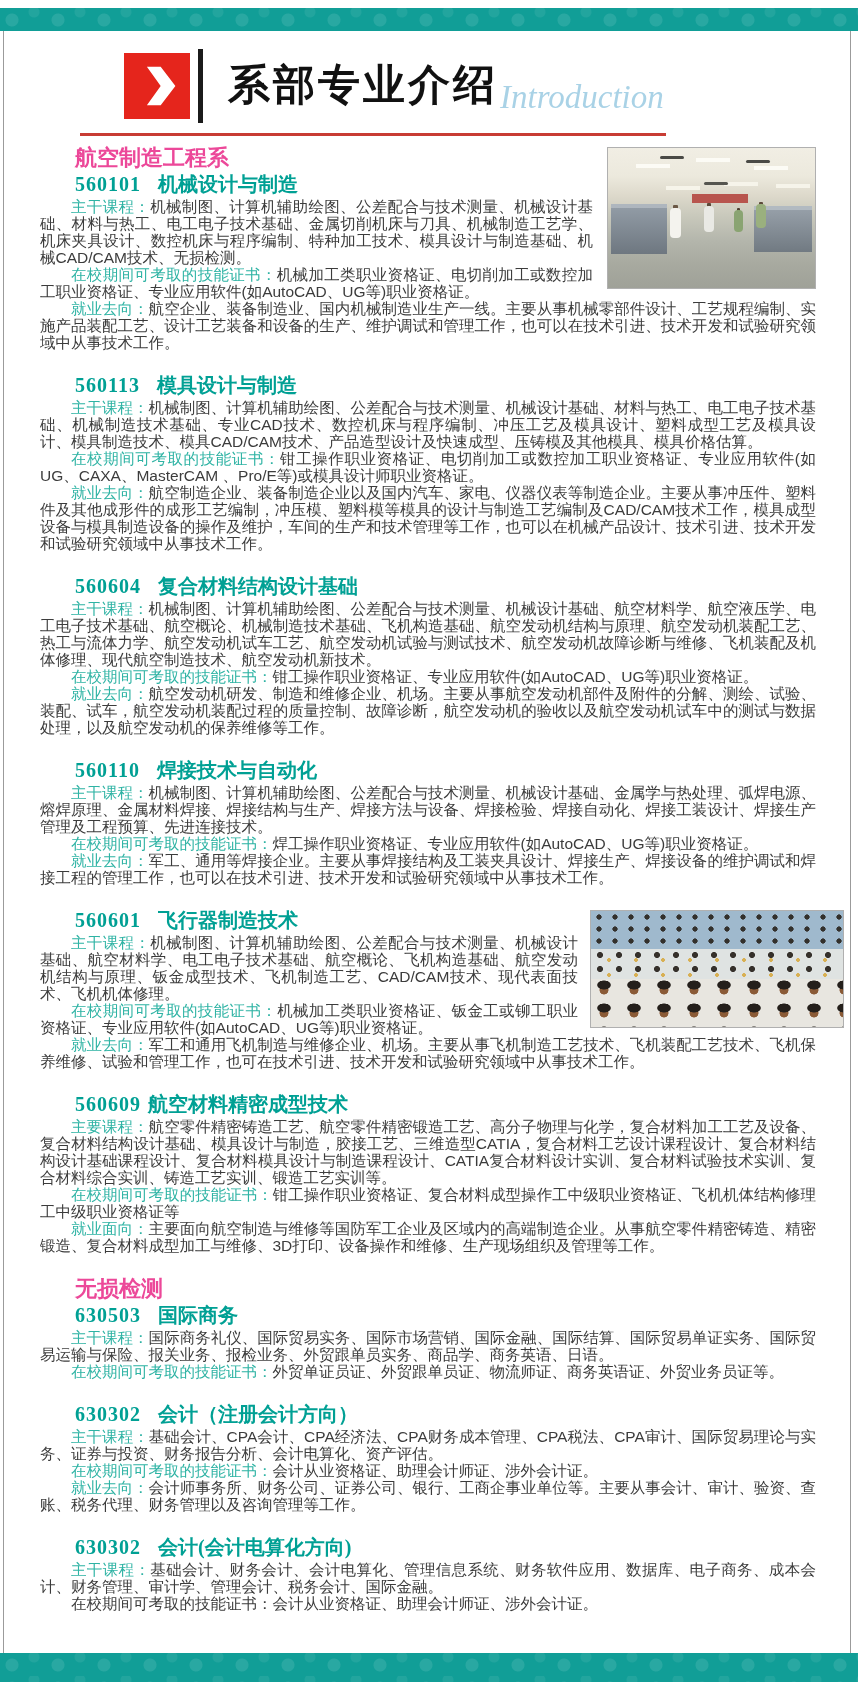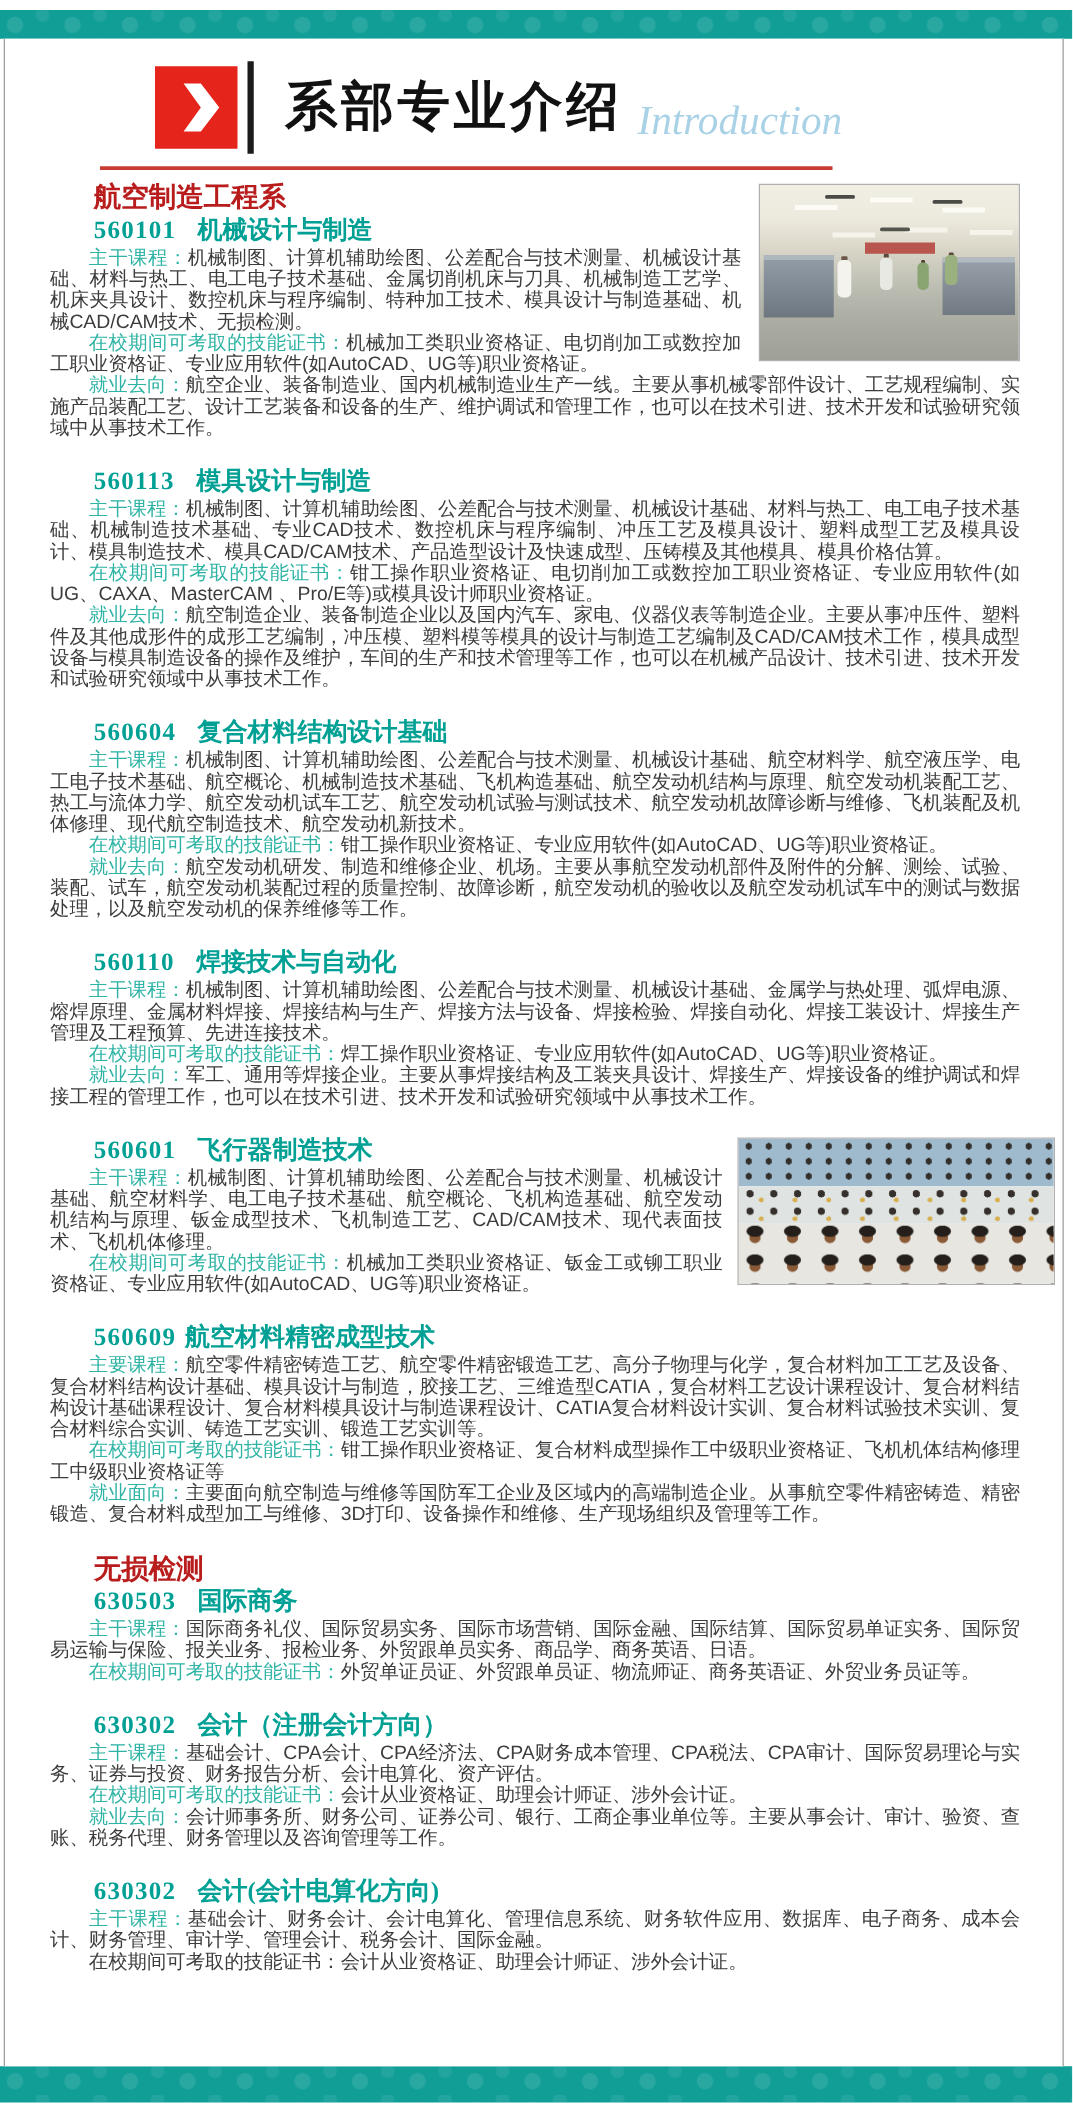--- a/index.html
+++ b/index.html
@@ -18,27 +18,27 @@
            border-left:1px solid #9b9b9b;border-right:1px solid #9b9b9b;
            padding:0 34px 0 36px;box-sizing:border-box;}
   
   .header{position:relative;height:94px;margin-top:14px;}
   .logo-square{position:absolute;left:84px;top:8px;width:66px;height:66px;background:#e5251c;}
   .chevron-shape{position:absolute;left:10px;top:9px;width:46px;height:48px;background:#ffffff;
                  clip-path:polygon(28% 10%, 58% 10%, 90% 50%, 58% 90%, 28% 90%, 58% 50%);}
   .logo-bar{position:absolute;left:158px;top:4px;width:5px;height:74px;background:#1b1b1b;}
   .page-title{position:absolute;left:188px;top:8px;font-size:42px;line-height:64px;
               font-weight:bold;letter-spacing:3px;color:#111;white-space:nowrap;}
-  .page-subtitle{position:absolute;left:470px;top:30px;font-size:33px;line-height:44px;
+  .page-subtitle{position:absolute;left:460px;top:30px;font-size:33px;line-height:44px;
                  font-family:"Liberation Serif",serif;font-style:italic;color:#a9d2e6;white-space:nowrap;}
   .header-rule{position:absolute;left:40px;top:88px;width:586px;height:3px;background:#c83c34;}
   
   .dept{margin-top:6px;}
   .dept + .dept{margin-top:2px;}
-  .dept-heading{margin:0 0 2px 35px;font-size:22px;line-height:25px;font-weight:bold;color:#b91c1c;}
+  .dept-heading{margin:0 0 2px 35px;font-size:22px;line-height:25px;font-weight:bold;color:#ec4899;}
   .major{margin-bottom:22px;}
   .major-heading{margin:0 0 2px 35px;font-family:"Liberation Serif",serif;font-weight:bold;
                  font-size:20px;line-height:24px;color:#00a094;}
   .major-heading .code{letter-spacing:1px;}
   .major-heading .mname{margin-left:17px;}
   .major-heading.tight .mname{margin-left:7px;}
   .field{margin:0;font-size:15.5px;line-height:17px;text-align:justify;text-indent:2em;color:#3c3c3c;}
   .label{color:#2eb3a4;}
   .label.plain{color:#3c3c3c;}
   
@@ -136,20 +136,21 @@
 
       <div class="major">
         <div class="photo photo-students">
           <div class="ps-row ps-row1"></div>
           <div class="ps-row ps-row2"></div>
           <div class="ps-row ps-row3"></div>
         </div>
         <h3 class="major-heading"><span class="code">560601</span><span class="mname">飞行器制造技术</span></h3>
         <p class="field"><span class="label">主干课程：</span><span>机械制图、计算机辅助绘图、公差配合与技术测量、机械设计基础、航空材料学、电工电子技术基础、航空概论、飞机构造基础、航空发动机结构与原理、钣金成型技术、飞机制造工艺、CAD/CAM技术、现代表面技术、飞机机体修理。</span></p>
         <p class="field"><span class="label">在校期间可考取的技能证书：</span><span>机械加工类职业资格证、钣金工或铆工职业资格证、专业应用软件(如AutoCAD、UG等)职业资格证。</span></p>
+        <p class="field"><span class="label">就业去向：</span><span>军工和通用飞机制造与维修企业、机场。主要从事飞机制造工艺技术、飞机装配工艺技术、飞机保养维修、试验和管理工作，也可在技术引进、技术开发和试验研究领域中从事技术工作。</span></p>
       </div>
 
       <div class="major">
         <h3 class="major-heading tight"><span class="code">560609</span><span class="mname">航空材料精密成型技术</span></h3>
         <p class="field"><span class="label">主要课程：</span><span>航空零件精密铸造工艺、航空零件精密锻造工艺、高分子物理与化学，复合材料加工工艺及设备、复合材料结构设计基础、模具设计与制造，胶接工艺、三维造型CATIA，复合材料工艺设计课程设计、复合材料结构设计基础课程设计、复合材料模具设计与制造课程设计、CATIA复合材料设计实训、复合材料试验技术实训、复合材料综合实训、铸造工艺实训、锻造工艺实训等。</span></p>
         <p class="field"><span class="label">在校期间可考取的技能证书：</span><span>钳工操作职业资格证、复合材料成型操作工中级职业资格证、飞机机体结构修理工中级职业资格证等</span></p>
         <p class="field"><span class="label">就业面向：</span><span>主要面向航空制造与维修等国防军工企业及区域内的高端制造企业。从事航空零件精密铸造、精密锻造、复合材料成型加工与维修、3D打印、设备操作和维修、生产现场组织及管理等工作。</span></p>
       </div>
     </div>
 

